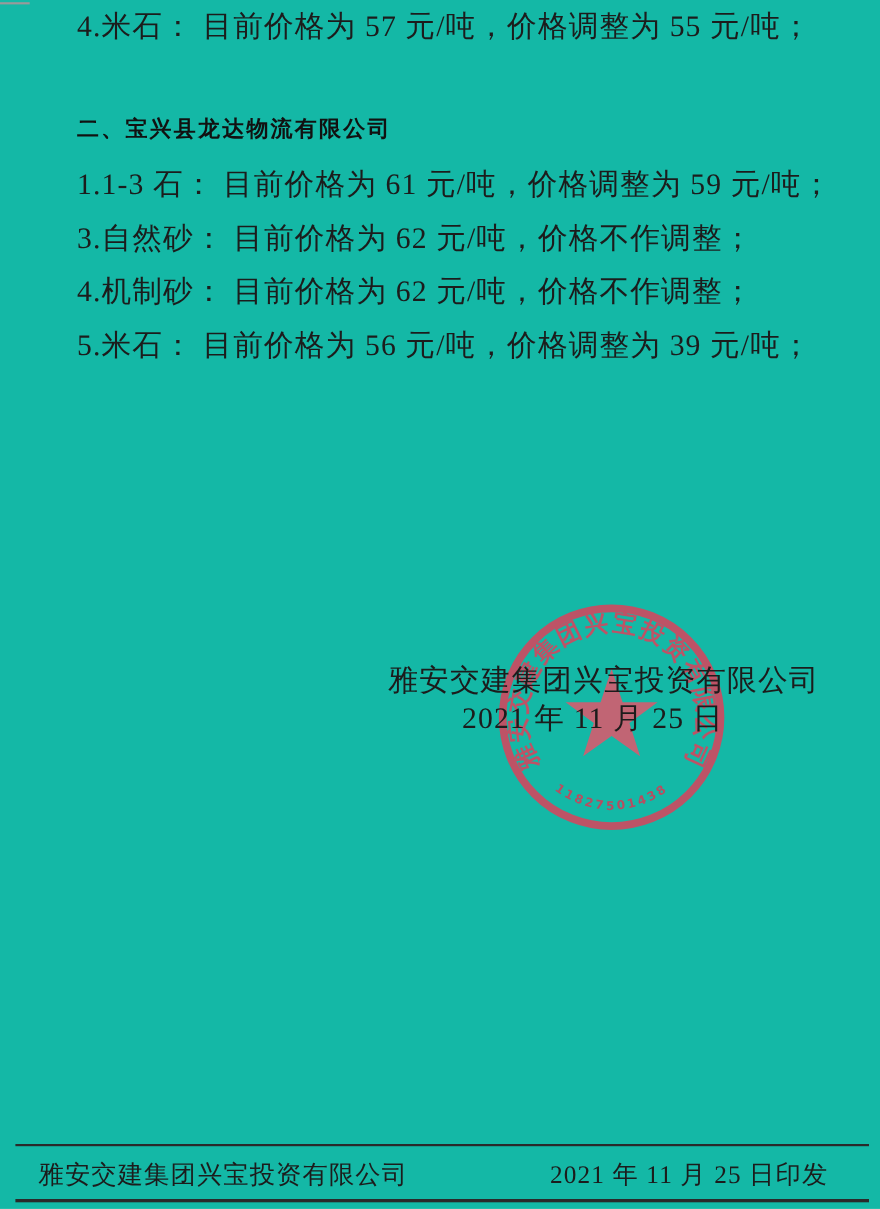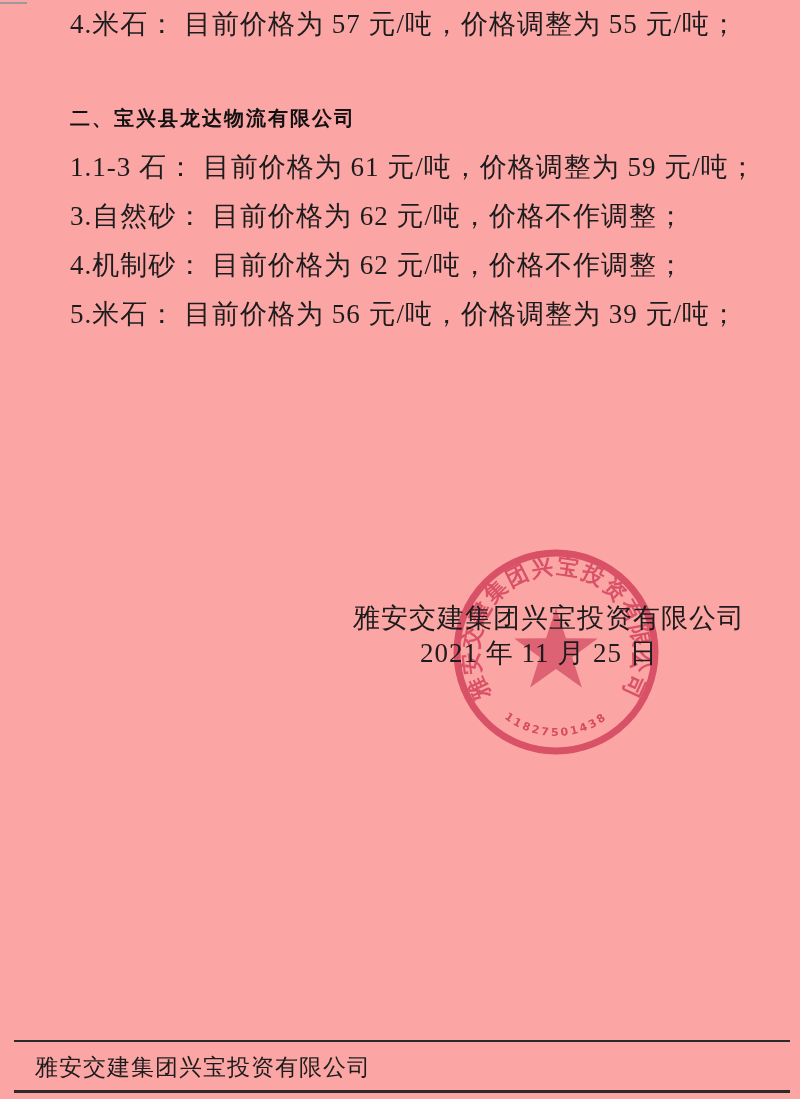--- a/index.html
+++ b/index.html
@@ -1,21 +1,21 @@
 <!DOCTYPE html>
 <html><head>
 <meta charset="utf-8">
 <style>
   html, body { margin: 0; padding: 0; background: #e8e8e8; }
   .doc {
     position: relative;
     width: 800px;
     height: 1099px;
     margin: 0 auto;
-    background: #fca5a5;
+    background: #14b8a6;
     overflow: hidden;
     font-family: "Liberation Serif", "DejaVu Serif", serif;
     color: #1c1c1c;
   }
   .scan-artifact {
     position: absolute;
     top: 2px; left: 0;
     width: 27px; height: 2px;
     background: #9a9a9a;
   }
@@ -128,16 +128,17 @@
       <textPath href="#sealArcTop" startOffset="50%" text-anchor="middle">雅安交建集团兴宝投资有限公司</textPath>
     </text>
     <text class="arc-serial" fill="#cf3f57">
       <textPath href="#sealArcBottom" startOffset="50%" text-anchor="middle">5118275014388</textPath>
     </text>
   </svg>
 
   <div class="footer-rule-top"></div>
   <div class="footer-row">
     <span>雅安交建集团兴宝投资有限公司</span>
+    <span>2021 年 11 月 25 日印发</span>
   </div>
   <div class="footer-rule-bottom"></div>
 
 </div>
 
 </body></html>

